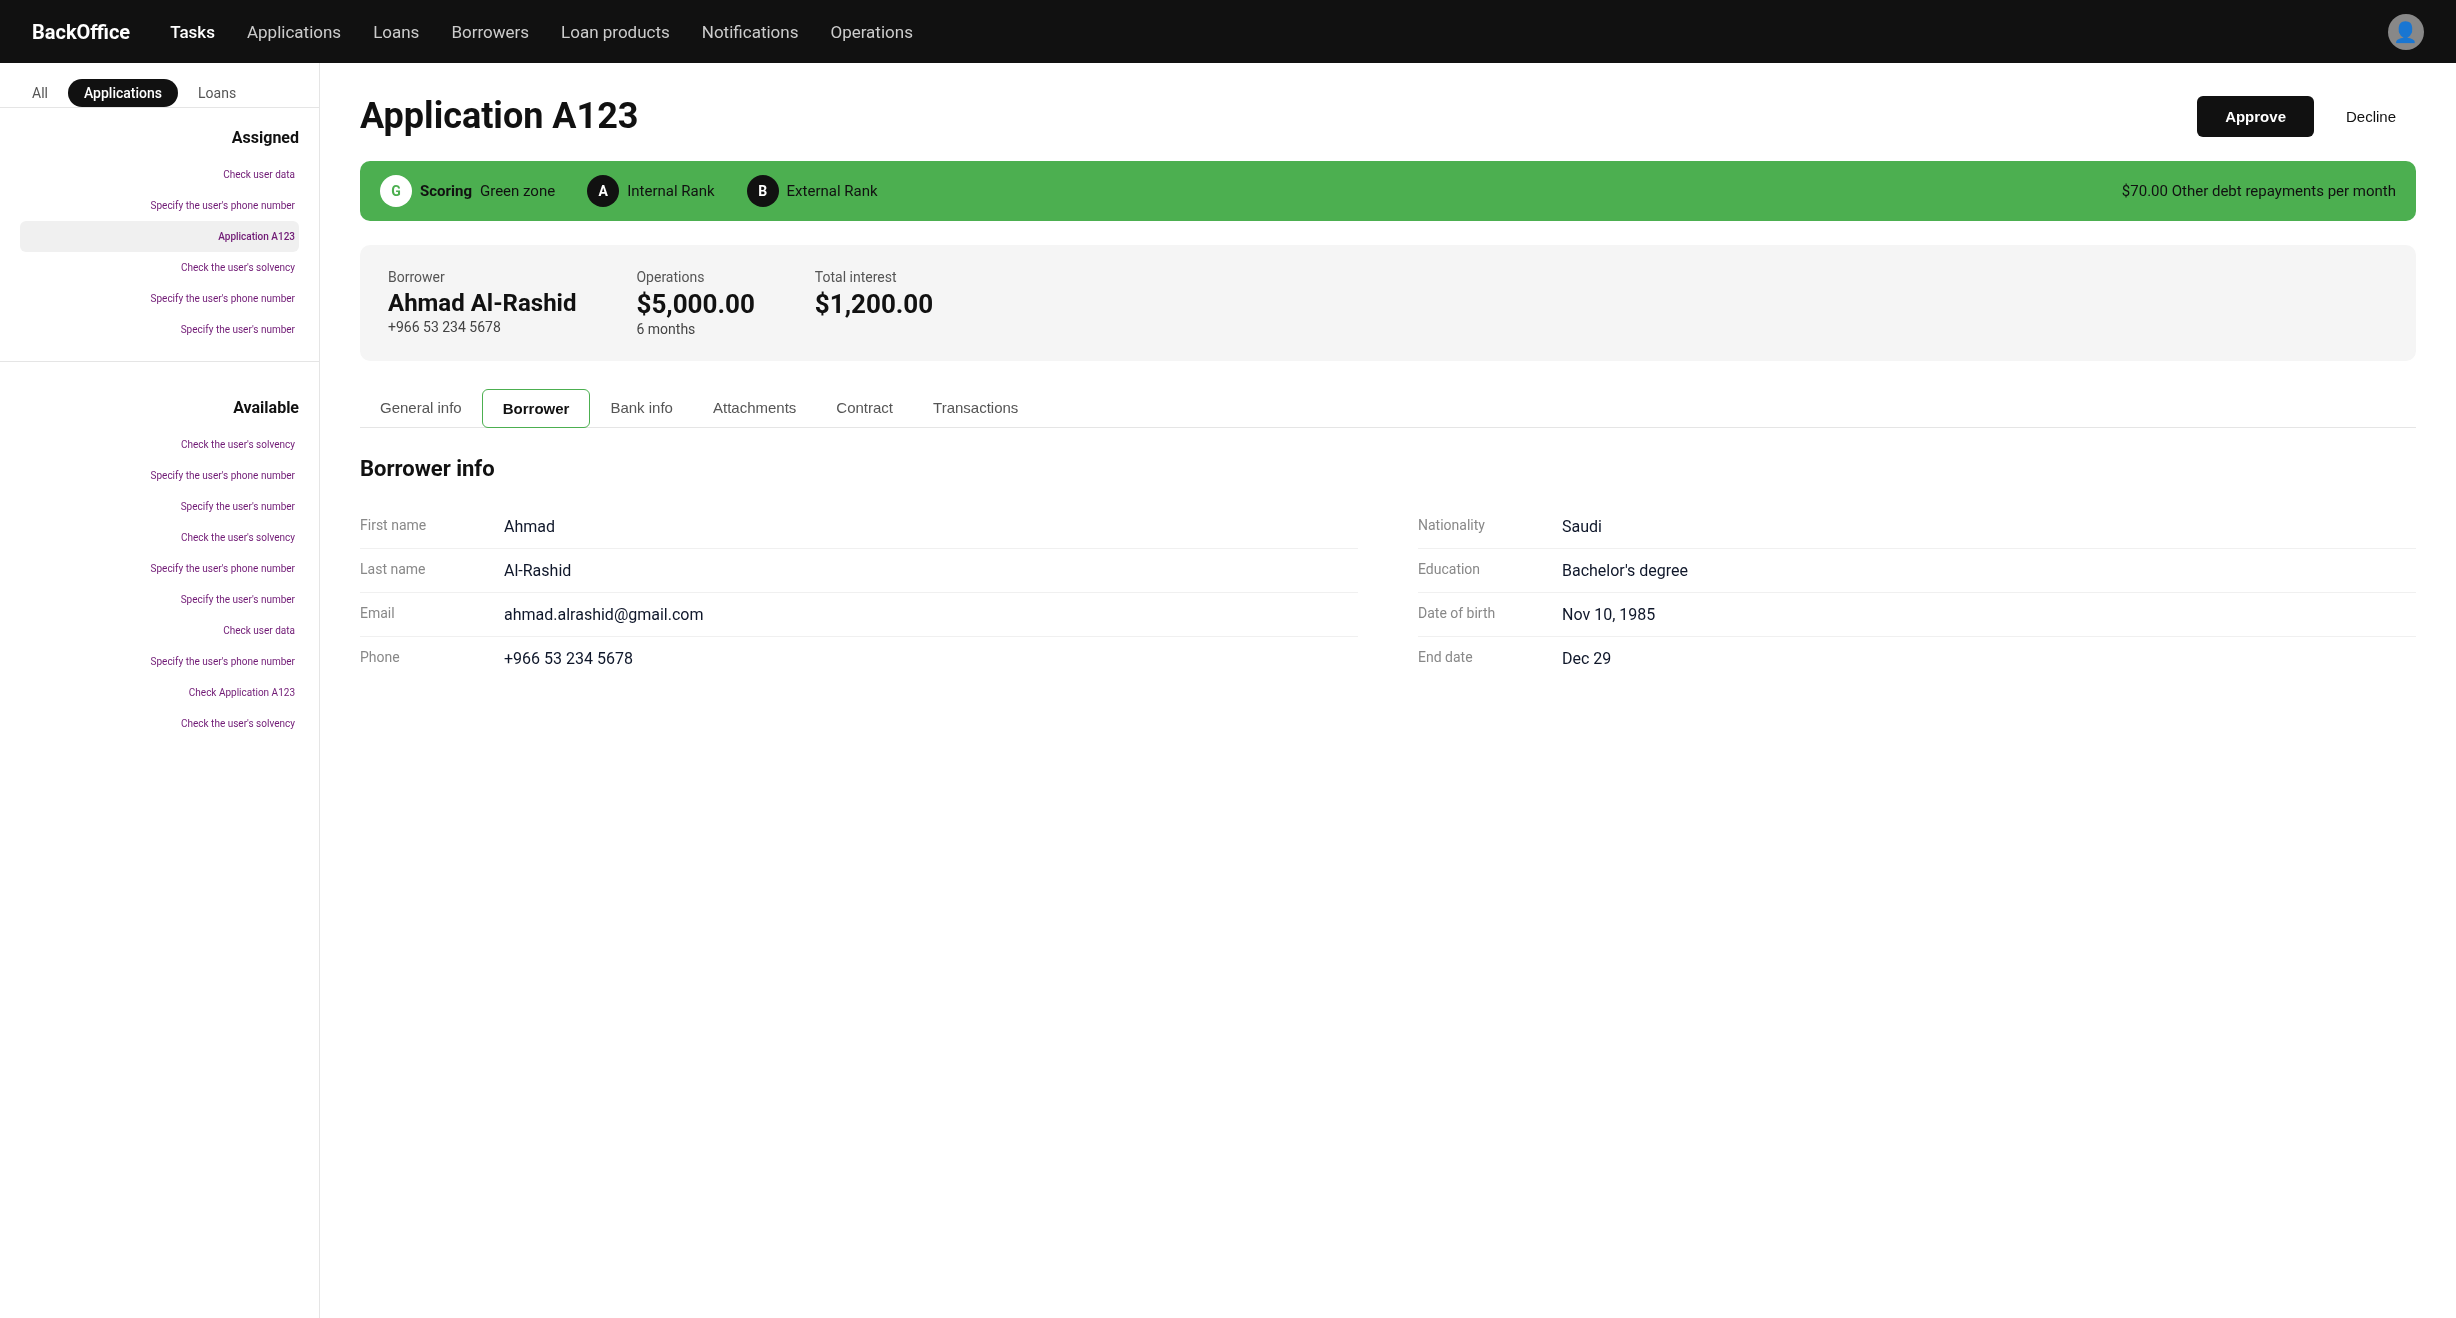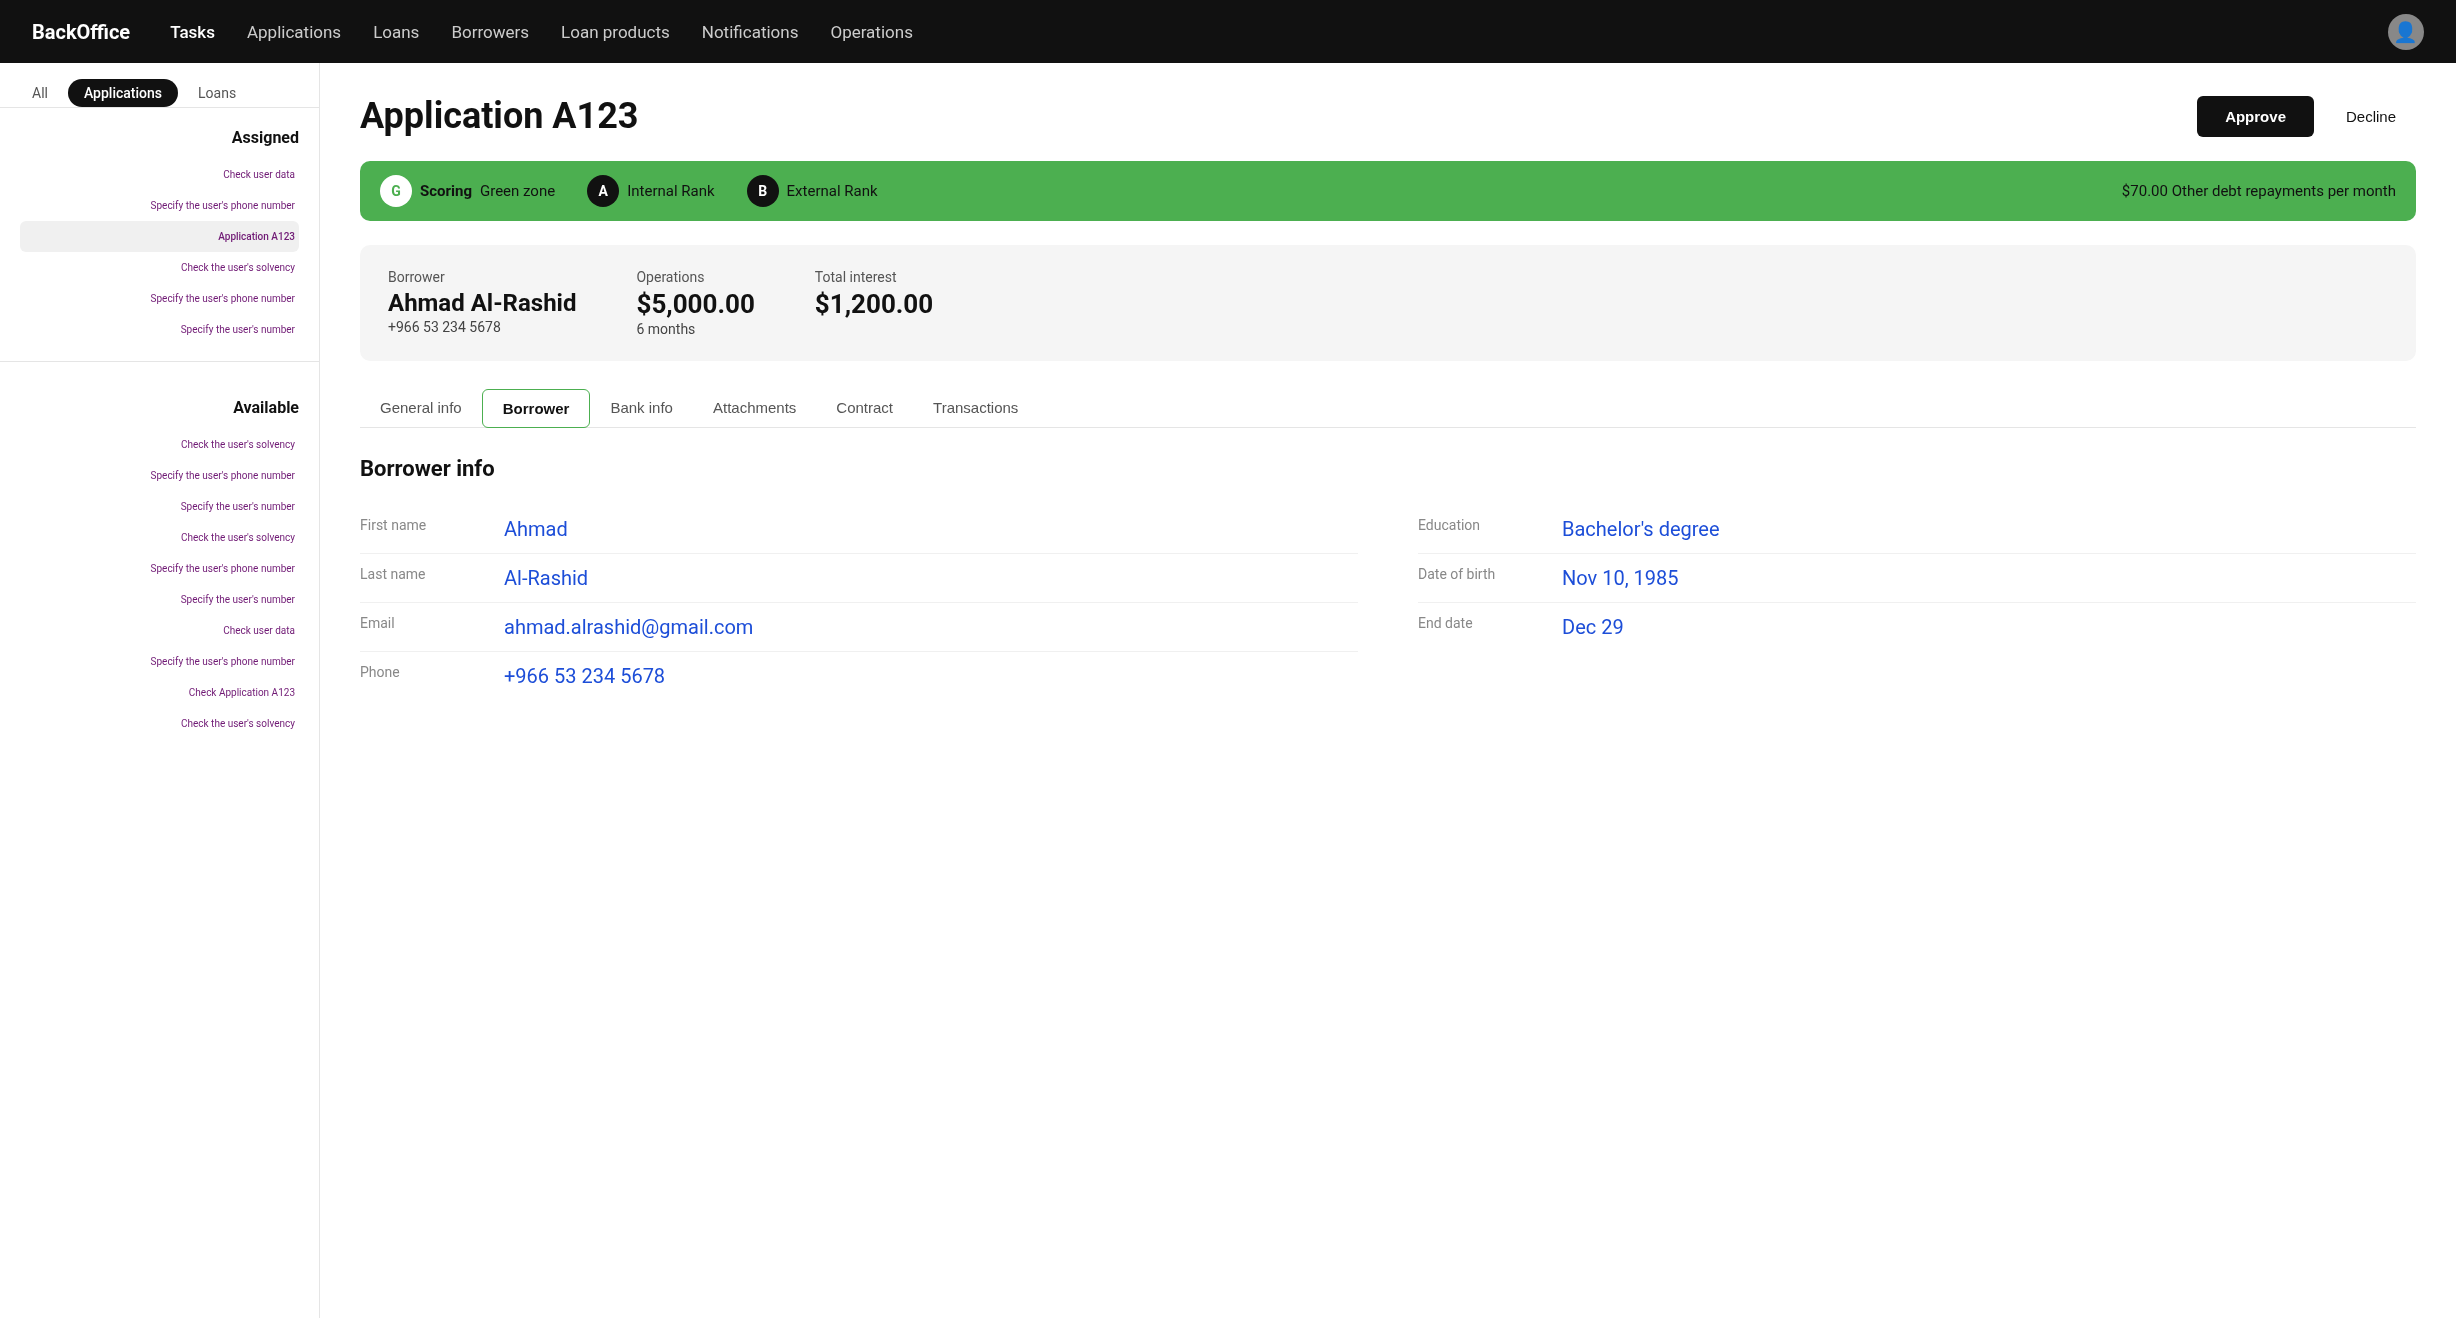--- a/index.html
+++ b/index.html
@@ -281,22 +281,22 @@
     }
     .info-row:last-child {
       border-bottom: none;
     }
     .info-label {
       color: #888;
       font-size: 14px;
       min-width: 120px;
     }
     .info-value {
-      font-size: 20px;
-      color: #1d4ed8;
+      font-size: 16px;
+      color: #0f172a;
     }
   </style>
 </head>
 <body>
 
 <nav class="topnav">
   <span class="topnav-logo">BackOffice</span>
   <div class="topnav-links">
     <a class="topnav-link active">Tasks</a>
     <a class="topnav-link">Applications</a>
@@ -418,20 +418,24 @@
             <span class="info-value">ahmad.alrashid@gmail.com</span>
           </div>
           <div class="info-row">
             <span class="info-label">Phone</span>
             <span class="info-value">+966 53 234 5678</span>
           </div>
         </div>
 
         <div class="info-col">
           <div class="info-row">
+            <span class="info-label">Nationality</span>
+            <span class="info-value">Saudi</span>
+          </div>
+          <div class="info-row">
             <span class="info-label">Education</span>
             <span class="info-value">Bachelor's degree</span>
           </div>
           <div class="info-row">
             <span class="info-label">Date of birth</span>
             <span class="info-value">Nov 10, 1985</span>
           </div>
           <div class="info-row">
             <span class="info-label">End date</span>
             <span class="info-value">Dec 29</span>

